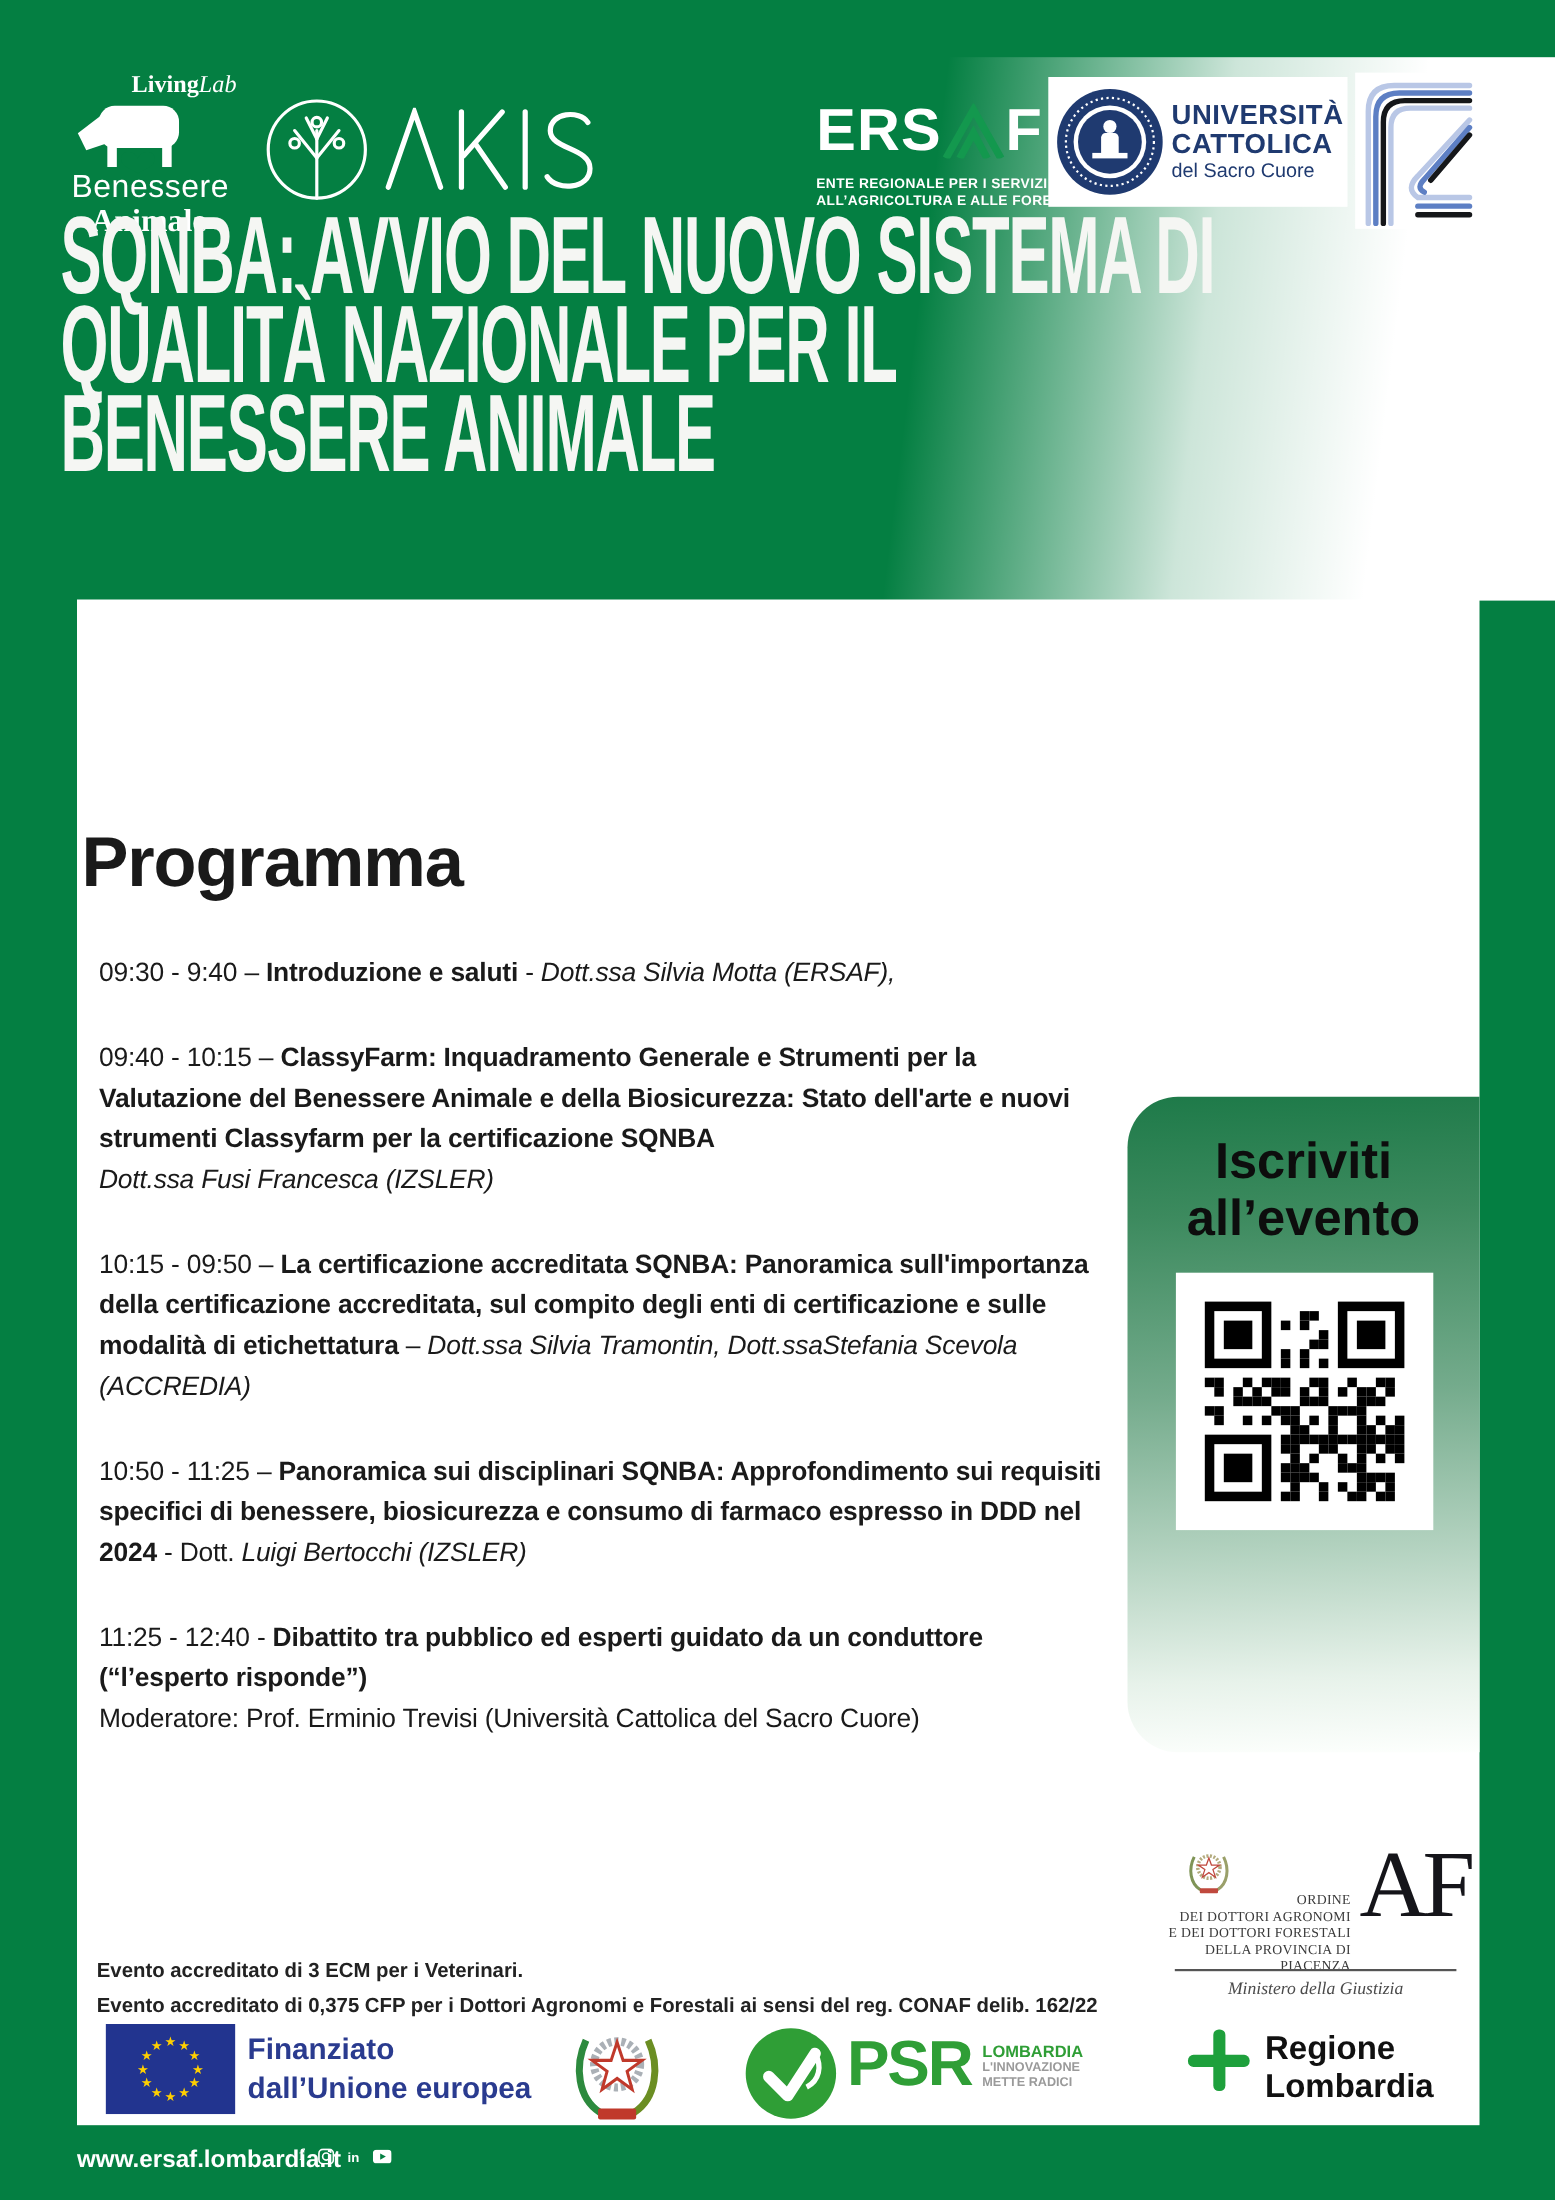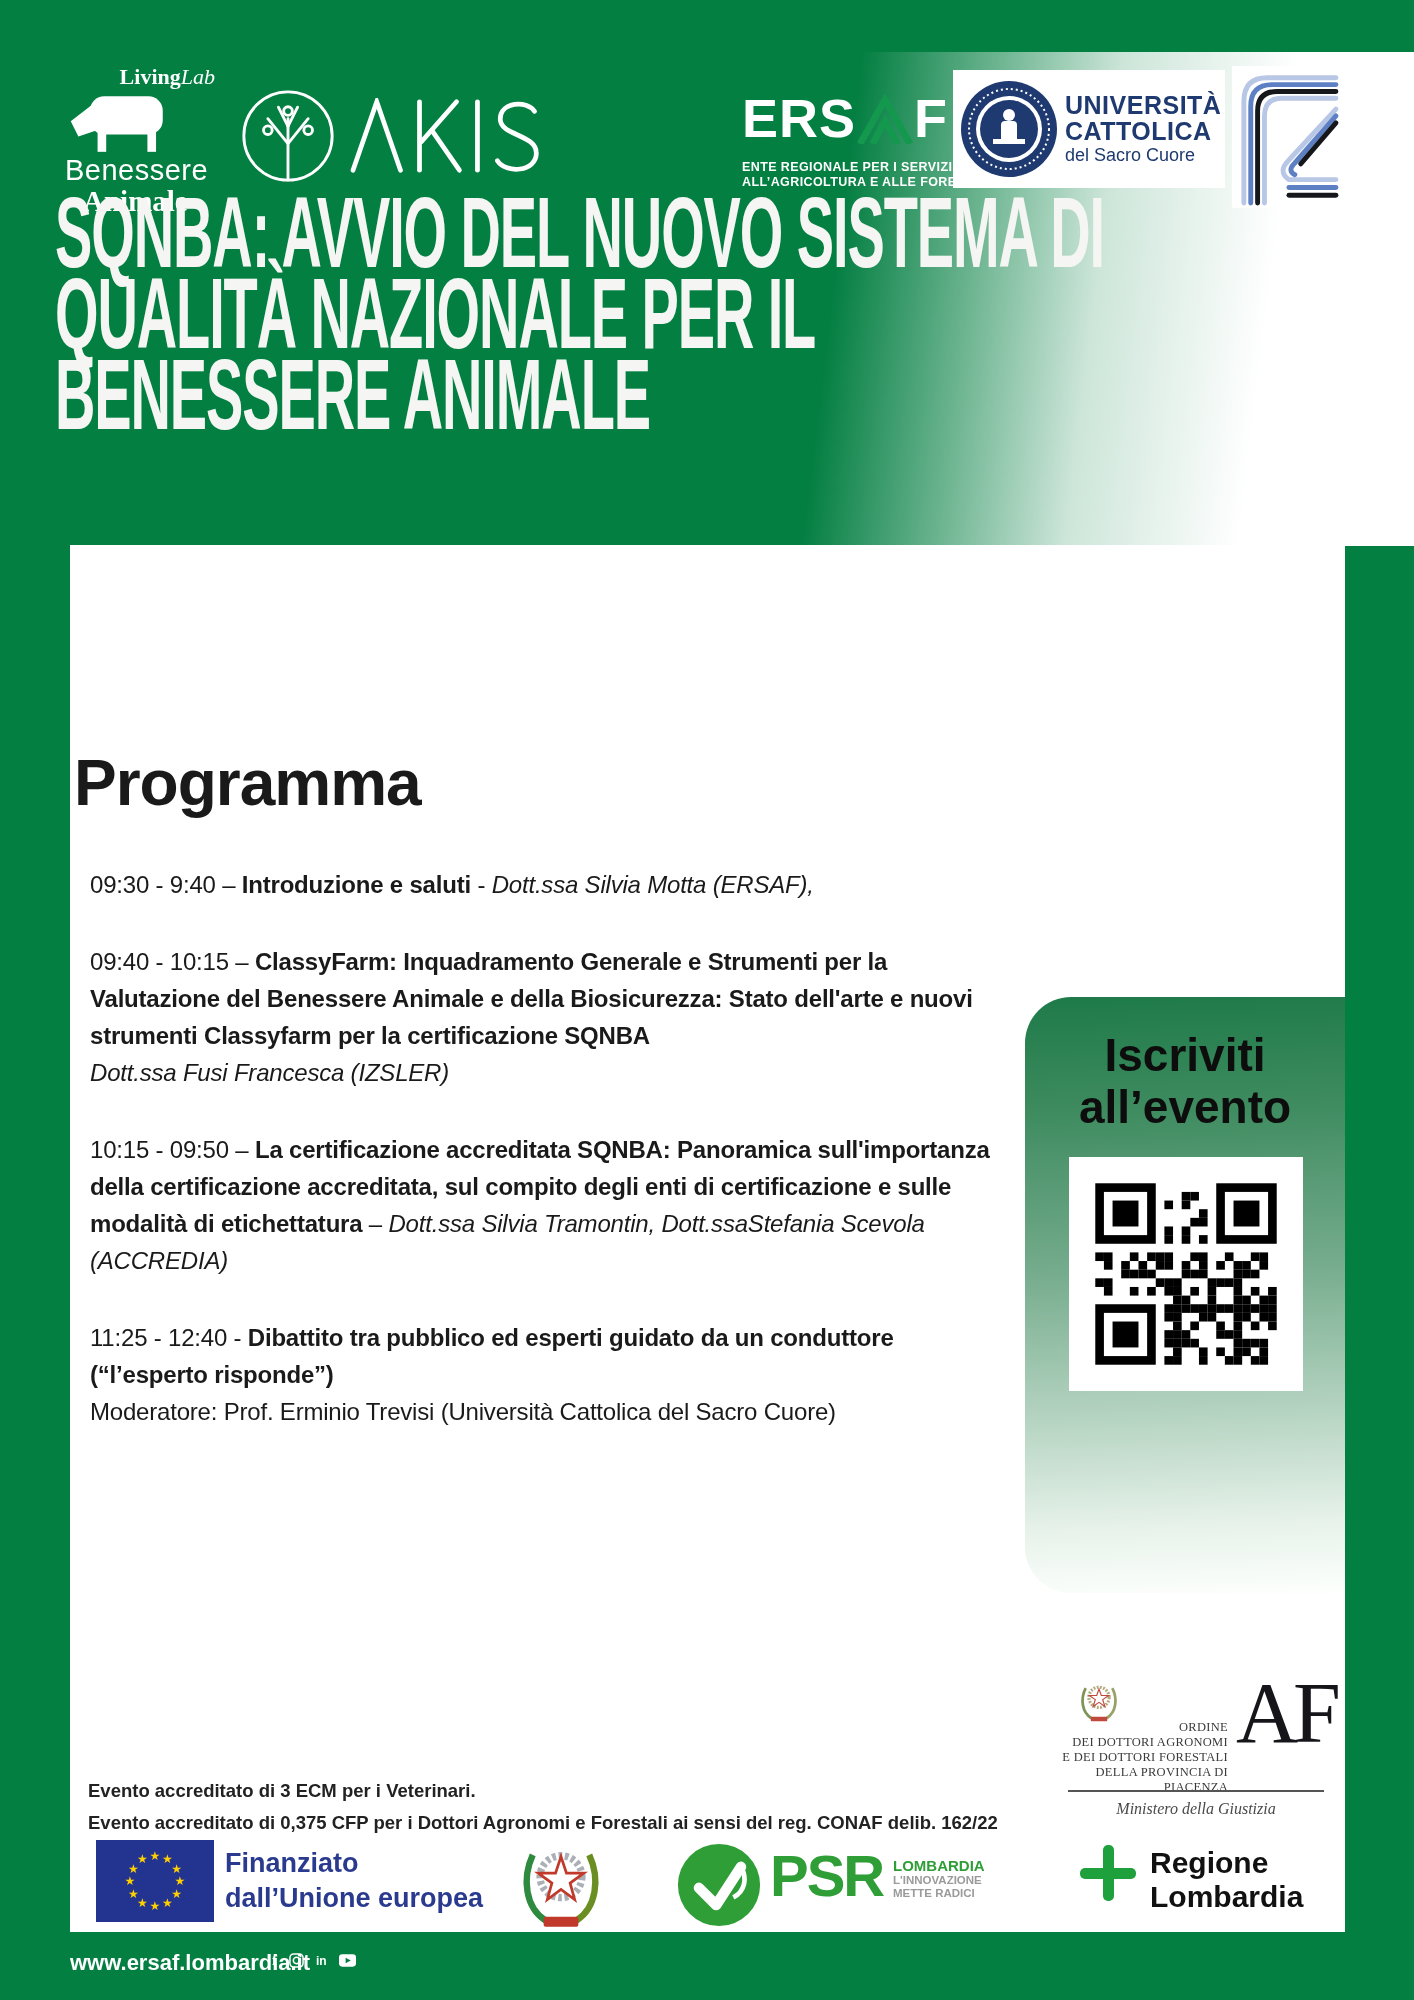--- a/index.html
+++ b/index.html
@@ -191,20 +191,21 @@
 
   <div class="abs sheet"></div>
 
 
   <div class="abs programma">Programma</div>
 
   <div class="abs prog">
     <p><span>09:30 - 9:40 – </span><b>Introduzione e saluti</b><span> - </span><i>Dott.ssa Silvia Motta (ERSAF),</i></p>
     <p><span>09:40 - 10:15 – </span><b>ClassyFarm: Inquadramento Generale e Strumenti per la Valutazione del Benessere Animale e della Biosicurezza: Stato dell'arte e nuovi strumenti Classyfarm per la certificazione SQNBA</b><br><i>Dott.ssa Fusi Francesca (IZSLER)</i></p>
     <p><span>10:15 - 09:50 – </span><b>La certificazione accreditata SQNBA: Panoramica sull'importanza della certificazione accreditata, sul compito degli enti di certificazione e sulle modalità di etichettatura</b><span> – </span><i>Dott.ssa Silvia Tramontin, Dott.ssaStefania Scevola (ACCREDIA)</i></p>
+    <p><span>10:50 - 11:25 – </span><b>Panoramica sui disciplinari SQNBA: Approfondimento sui requisiti specifici di benessere, biosicurezza e consumo di farmaco espresso in DDD nel 2024 </b><span> - </span><span class="up">Dott. </span><i>Luigi Bertocchi (IZSLER)</i></p>
     <p><span>11:25 - 12:40 - </span><b>Dibattito tra pubblico ed esperti guidato da un conduttore (“l’esperto risponde”)</b><br><span>Moderatore: Prof. Erminio Trevisi (Università Cattolica del Sacro Cuore)</span></p>
   </div>
 
   <div class="abs panel">
     <div class="cta">Iscriviti all’evento</div>
     <div class="qrbox">
       <svg id="qr-svg" width="216" height="216" viewBox="0 0 25 25">
           <rect x="12" y="3" width="1" height="1" fill="#000"></rect>
           <rect x="13" y="3" width="1" height="1" fill="#000"></rect>
           <rect x="10" y="4" width="1" height="1" fill="#000"></rect>

